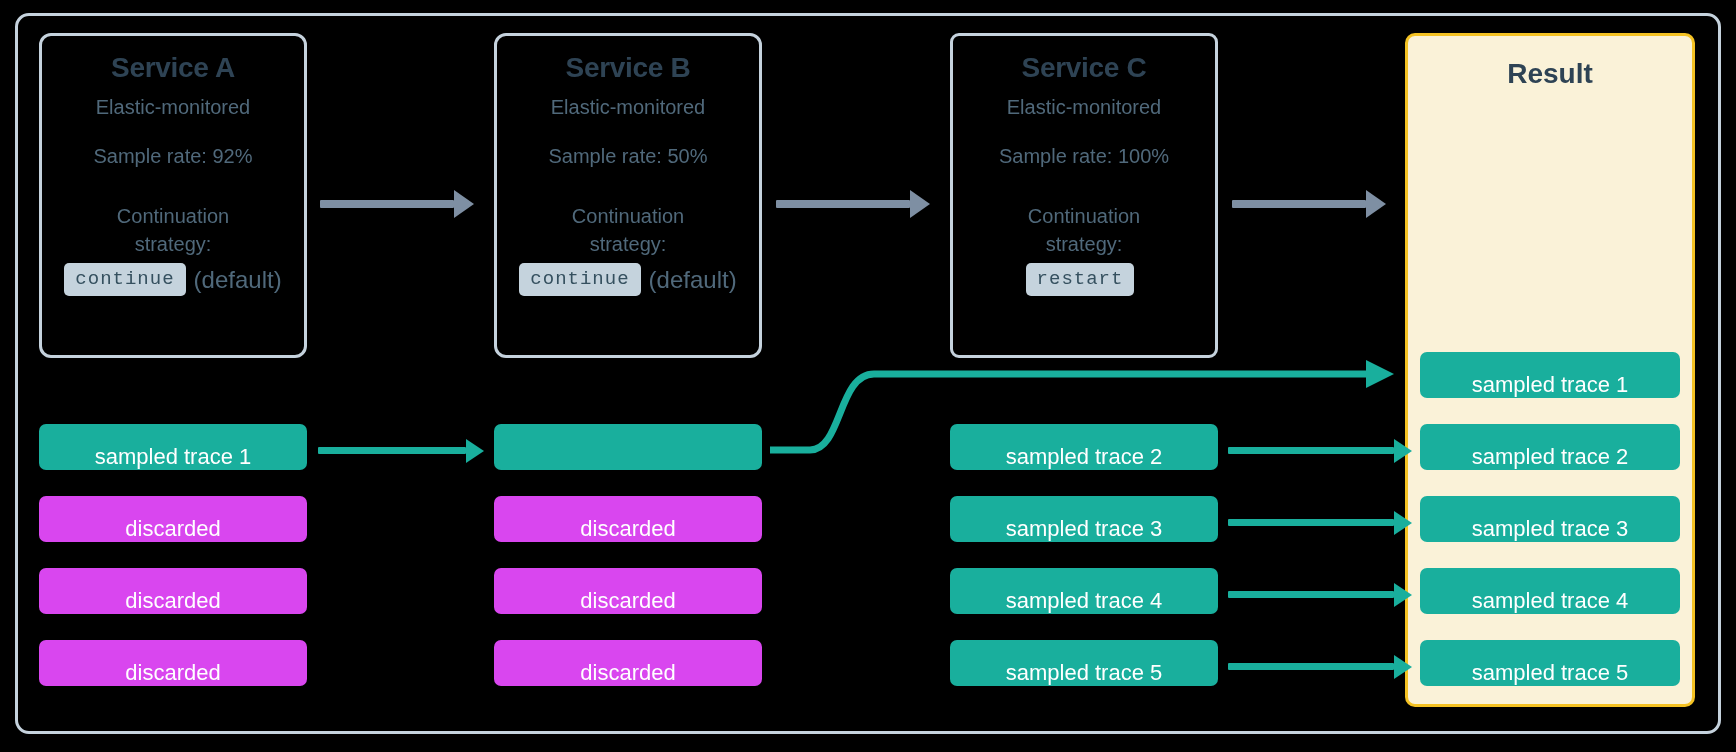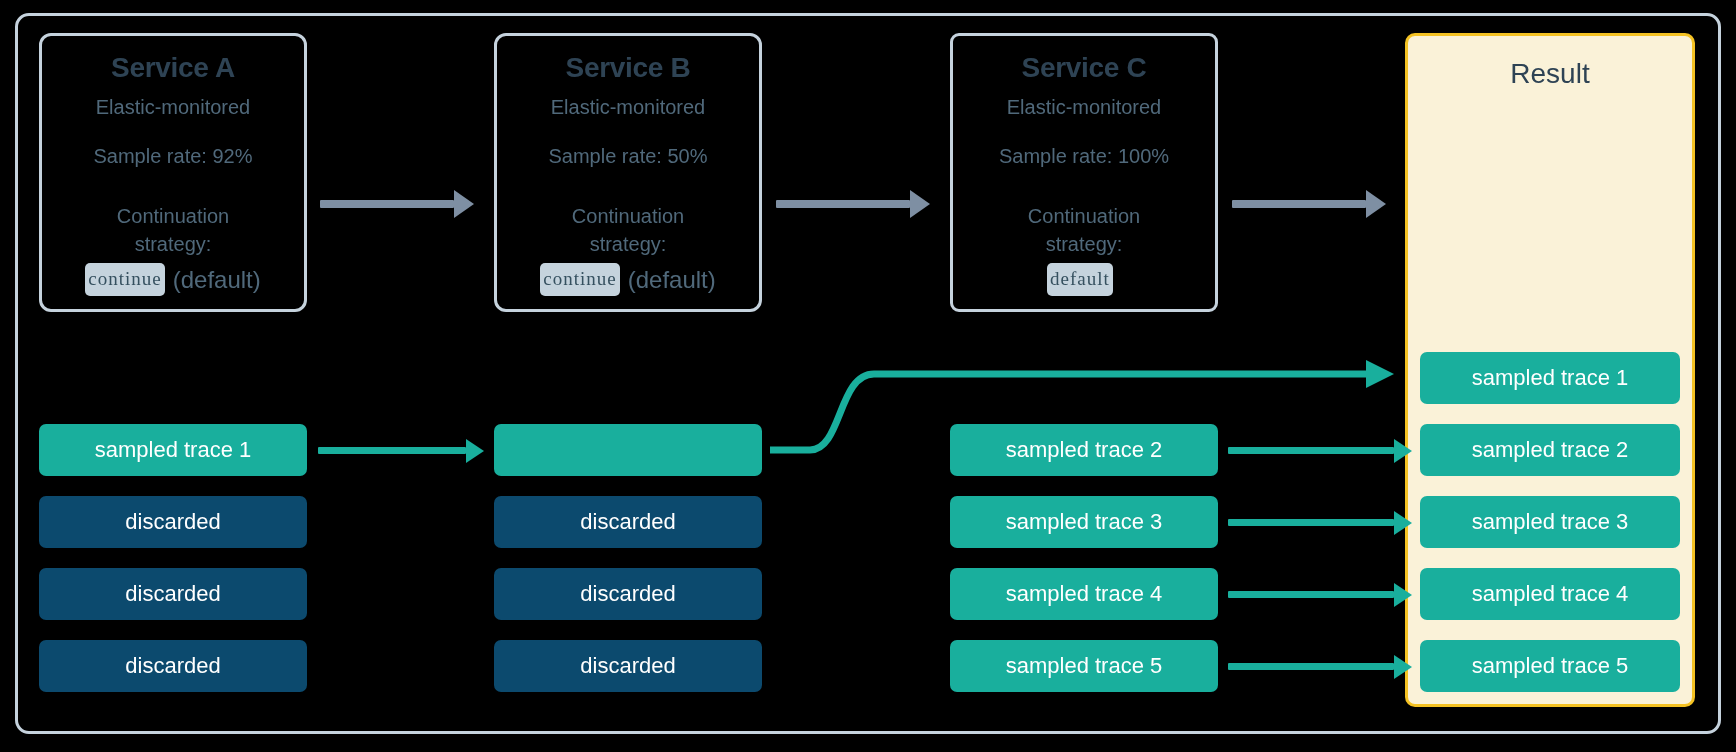--- a/index.html
+++ b/index.html
@@ -6,49 +6,49 @@
   body{width:1736px;height:752px;overflow:hidden;
        font-family:"Liberation Sans",sans-serif;}
 
   #stage{position:relative;width:1736px;height:752px;background:#000;}
 
   
   .frame{position:absolute;left:15px;top:13px;width:1706px;height:721px;
          border:3px solid #C5D2DD;border-radius:14px;box-sizing:border-box;}
 
   
-  .svc{position:absolute;top:33px;width:268px;height:279px;
+  .svc{position:absolute;top:33px;width:268px;height:325px;
        border:3px solid #C5D2DD;border-radius:12px;box-sizing:border-box;
        display:flex;flex-direction:column;align-items:center;
        padding-top:16px;color:#344B5C;}
   .svc-title{font-size:28px;font-weight:bold;color:#2E4354;letter-spacing:-0.3px;
              margin-bottom:12px;}
   .svc-sub{font-size:20px;color:#50697B;margin-bottom:26px;}
   .svc-rate{font-size:20px;color:#50697B;margin-bottom:34px;}
   .svc-cont{font-size:20px;color:#50697B;line-height:1.42;text-align:center;}
   .chipline{display:flex;align-items:center;justify-content:center;gap:8px;
             margin-top:4px;}
   .chip{background:#C5D3DD;color:#35505F;border-radius:5px;
-        font-family:Liberation Serif, serif;font-size:19px;
-        padding:3px 3px;letter-spacing:1px;}
+        font-family:Liberation Mono, monospace;font-size:19px;
+        padding:3px 11px;letter-spacing:1px;}
   .chip-note{font-size:24px;color:#50697B;}
 
   
   .result{position:absolute;left:1405px;top:33px;width:290px;height:674px;
           background:#FAF2D8;border:3px solid #F4C223;border-radius:10px;
           box-sizing:border-box;}
   .result-title{position:absolute;top:22px;left:0;width:100%;text-align:center;
-                font-size:28px;font-weight:normal;color:#2E4354;}
-
-  
-  .bar{position:absolute;height:52px;border-radius:7px;
-       display:flex;align-items:center;justify-content:center;
+                font-size:28px;font-weight:bold;color:#2E4354;}
+
+  
+  .bar{position:absolute;height:46px;border-radius:7px;
+       display:flex;align-items:flex-end;justify-content:center;
        color:#fff;font-size:22px;box-sizing:border-box;}
   .bar.teal{background:#19AF9D;}
-  .bar.red{background:#0c4a6e;}
+  .bar.red{background:#d946ef;}
 
   
   .arrow{position:absolute;height:0;}
   .arrow .shaft{position:absolute;left:0;top:0;height:8px;border-radius:1px;}
   .arrow .head{position:absolute;top:-10px;width:0;height:0;
                border-top:14px solid transparent;border-bottom:14px solid transparent;}
   .arrow.grey .shaft{background:#7E8FA3;}
   .arrow.grey .head{border-left:20px solid #7E8FA3;}
   .arrow.teal .shaft{background:#19AF9D;height:7px;}
   .arrow.teal .head{border-top:12px solid transparent;
@@ -92,21 +92,21 @@
   </div>
 
   <div class="svc" style="left:950px;border-radius:9px;">
     <div class="svc-title">Service C</div>
     <div class="svc-sub">Elastic-monitored</div>
     <div class="svc-rate">Sample rate: 100%</div>
     <div class="svc-cont">
       <div>Continuation</div>
       <div>strategy:</div>
       <div class="chipline">
-        <span class="chip">default</span>
+        <span class="chip">restart</span>
         <span class="chip-note"></span>
       </div>
     </div>
   </div>
 
   <div class="result">
     <div class="result-title">Result</div>
   </div>
 
   <div class="arrow grey" style="left:320px;top:200px;width:154px;">

